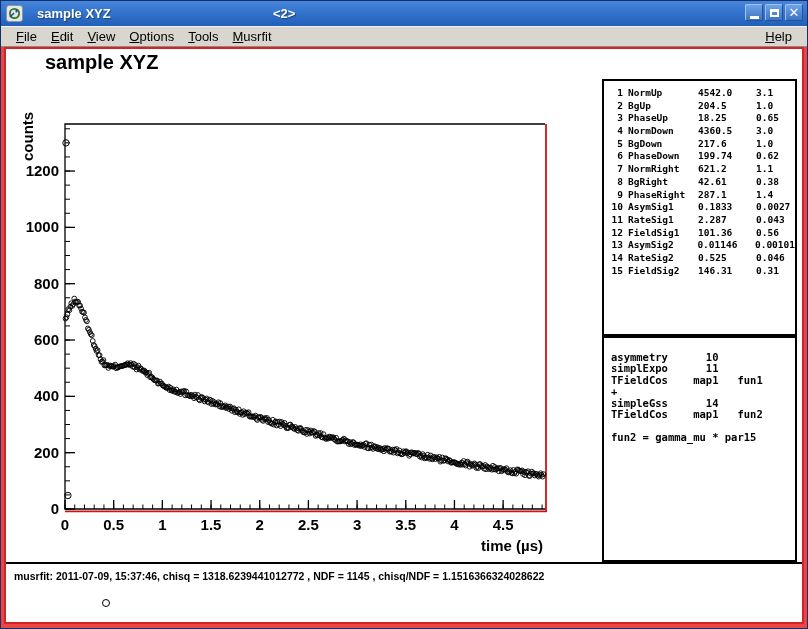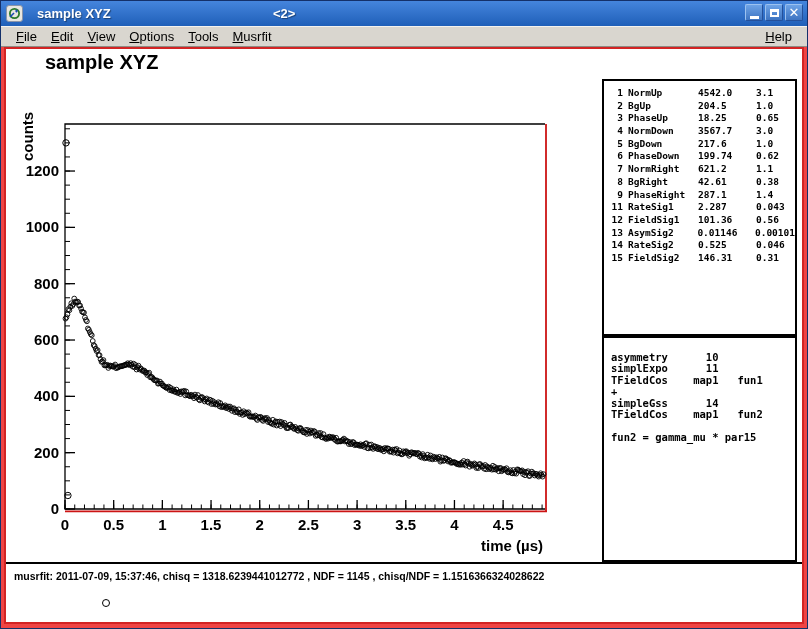--- a/index.html
+++ b/index.html
@@ -725,26 +725,27 @@
           <circle cx="537.5395537525296" cy="425.1511403506214" r="2.4" fill="none" stroke="#000000" stroke-width="0.9"></circle>
           <circle cx="59.973630831643" cy="93.86978785662035" r="3.2" fill="none" stroke="#000000" stroke-width="1"></circle>
           <circle cx="61.92089249492901" cy="446.4813460131675" r="3.2" fill="none" stroke="#000000" stroke-width="1"></circle>
         </g>
       </svg>
 
     <div class="stats-box stats-params" id="param-box">
         <div class="param-row"><span class="param-no">1</span><span class="param-name">NormUp</span><span class="param-value">4542.0</span><span class="param-error">3.1</span></div>
         <div class="param-row"><span class="param-no">2</span><span class="param-name">BgUp</span><span class="param-value">204.5</span><span class="param-error">1.0</span></div>
         <div class="param-row"><span class="param-no">3</span><span class="param-name">PhaseUp</span><span class="param-value">18.25</span><span class="param-error">0.65</span></div>
-        <div class="param-row"><span class="param-no">4</span><span class="param-name">NormDown</span><span class="param-value">3567.7</span><span class="param-error">3.0</span></div>
+        <div class="param-row"><span class="param-no">4</span><span class="param-name">NormDown</span><span class="param-value">4360.5</span><span class="param-error">3.0</span></div>
         <div class="param-row"><span class="param-no">5</span><span class="param-name">BgDown</span><span class="param-value">217.6</span><span class="param-error">1.0</span></div>
         <div class="param-row"><span class="param-no">6</span><span class="param-name">PhaseDown</span><span class="param-value">199.74</span><span class="param-error">0.62</span></div>
         <div class="param-row"><span class="param-no">7</span><span class="param-name">NormRight</span><span class="param-value">621.2</span><span class="param-error">1.1</span></div>
         <div class="param-row"><span class="param-no">8</span><span class="param-name">BgRight</span><span class="param-value">42.61</span><span class="param-error">0.38</span></div>
         <div class="param-row"><span class="param-no">9</span><span class="param-name">PhaseRight</span><span class="param-value">287.1</span><span class="param-error">1.4</span></div>
+        <div class="param-row"><span class="param-no">10</span><span class="param-name">AsymSig1</span><span class="param-value">0.1833</span><span class="param-error">0.0027</span></div>
         <div class="param-row"><span class="param-no">11</span><span class="param-name">RateSig1</span><span class="param-value">2.287</span><span class="param-error">0.043</span></div>
         <div class="param-row"><span class="param-no">12</span><span class="param-name">FieldSig1</span><span class="param-value">101.36</span><span class="param-error">0.56</span></div>
         <div class="param-row"><span class="param-no">13</span><span class="param-name">AsymSig2</span><span class="param-value">0.01146</span><span class="param-error">0.00101</span></div>
         <div class="param-row"><span class="param-no">14</span><span class="param-name">RateSig2</span><span class="param-value">0.525</span><span class="param-error">0.046</span></div>
         <div class="param-row"><span class="param-no">15</span><span class="param-name">FieldSig2</span><span class="param-value">146.31</span><span class="param-error">0.31</span></div>
       </div>
 
     <div class="stats-box stats-theory" id="theory-box">
         <div class="theory-line">asymmetry      10</div>
         <div class="theory-line">simplExpo      11</div>

